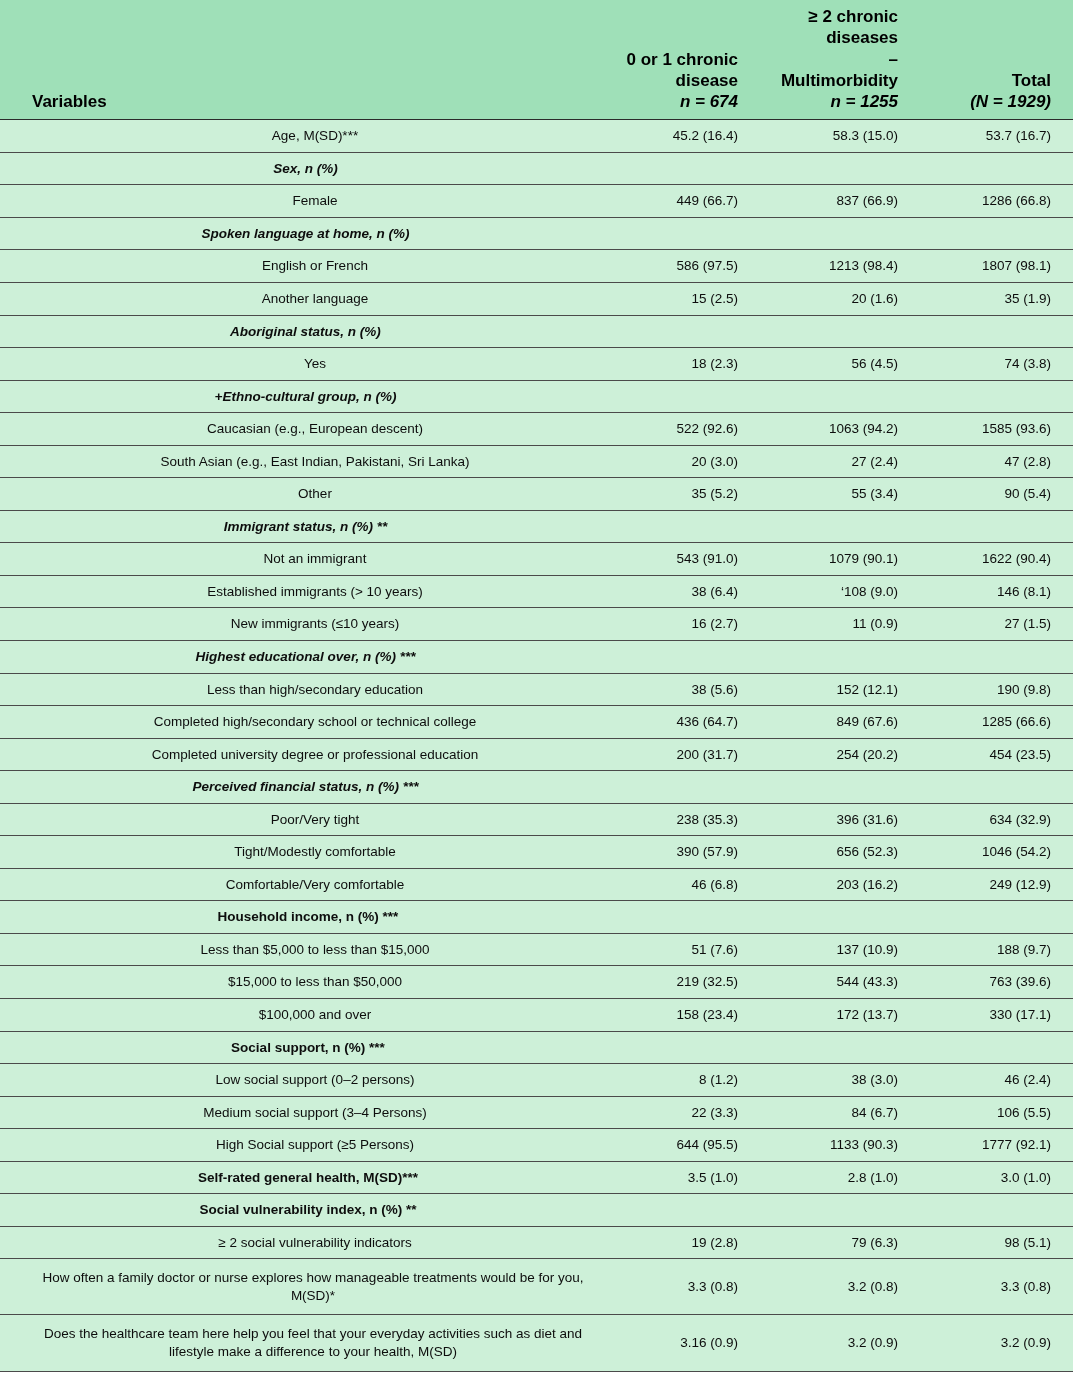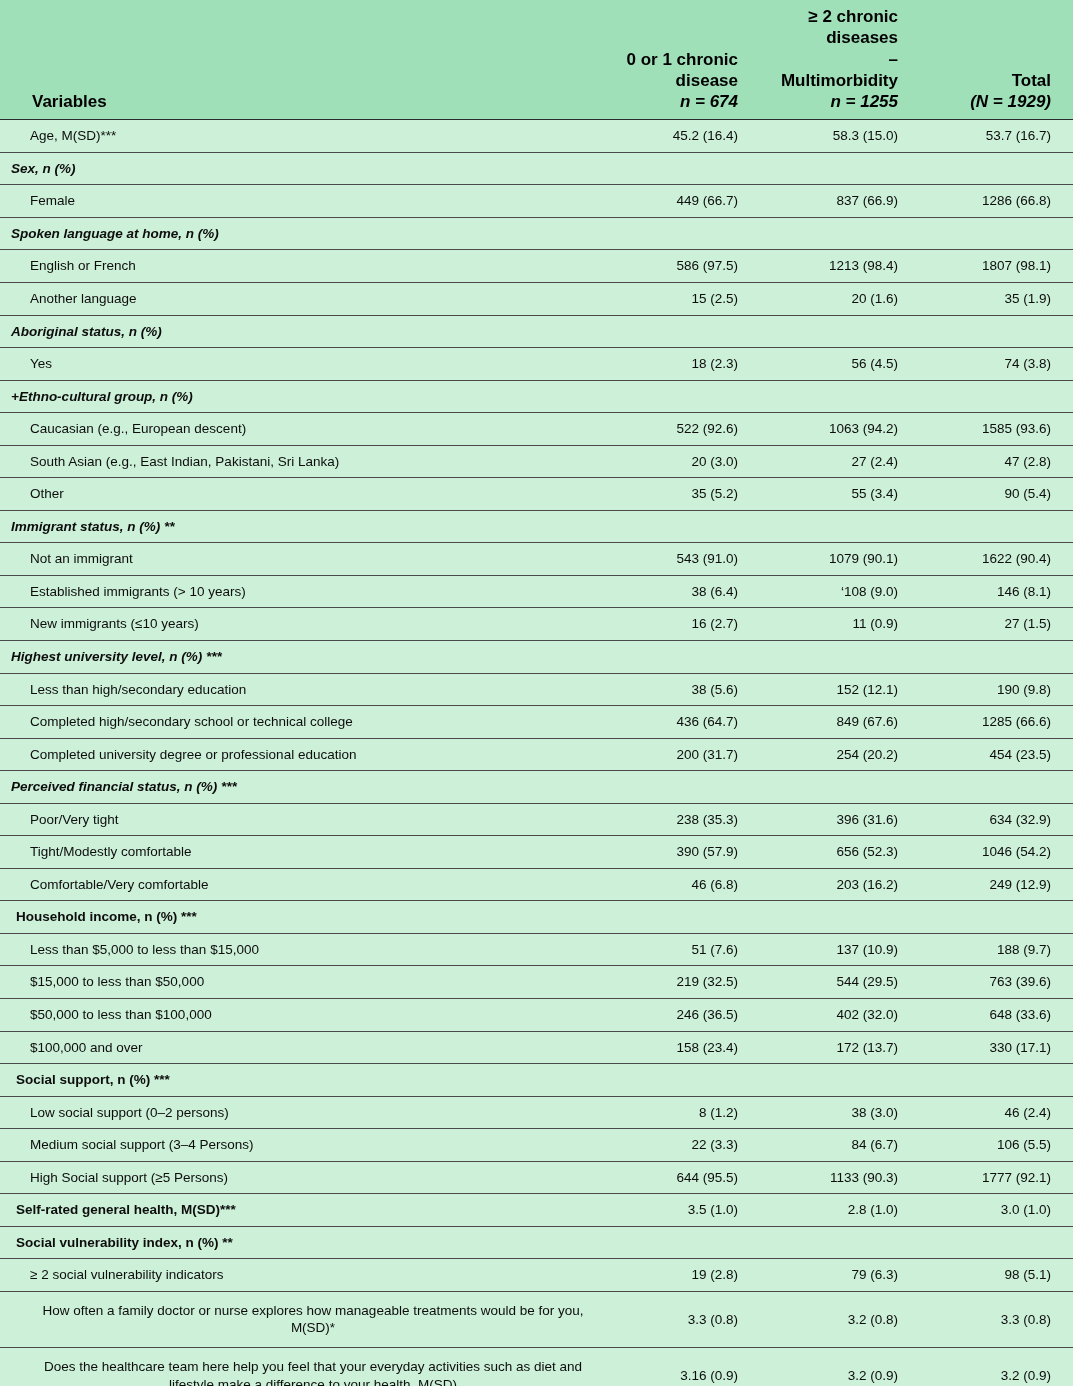--- a/index.html
+++ b/index.html
@@ -52,21 +52,21 @@
 
   tbody td {
     font-size: 13.5px;
     color: #0d0d0d;
     border-bottom: 1px solid #4a4a4a;
     padding: 7px 10px 7px 10px;
     line-height: 1.3;
     vertical-align: middle;
   }
   tbody td.var {
-    text-align: left;
+    text-align: center;
     padding-left: 16px;
   }
   tbody td.num {
     text-align: right;
     padding-right: 22px;
     white-space: nowrap;
   }
   tr.section td.var {
     font-weight: bold;
     font-style: italic;
@@ -209,21 +209,21 @@
           <td class="num">‘108 (9.0)</td>
           <td class="num">146 (8.1)</td>
         </tr>
         <tr class="indent">
           <td class="var">New immigrants (≤10 years)</td>
           <td class="num">16 (2.7)</td>
           <td class="num">11 (0.9)</td>
           <td class="num">27 (1.5)</td>
         </tr>
         <tr class="section">
-          <td class="var">Highest university level, n (%) ***</td>
+          <td class="var">Highest educational over, n (%) ***</td>
           <td class="num"></td>
           <td class="num"></td>
           <td class="num"></td>
         </tr>
         <tr class="indent">
           <td class="var">Less than high/secondary education</td>
           <td class="num">38 (5.6)</td>
           <td class="num">152 (12.1)</td>
           <td class="num">190 (9.8)</td>
         </tr>
@@ -271,28 +271,22 @@
         </tr>
         <tr class="indent">
           <td class="var">Less than $5,000 to less than $15,000</td>
           <td class="num">51 (7.6)</td>
           <td class="num">137 (10.9)</td>
           <td class="num">188 (9.7)</td>
         </tr>
         <tr class="indent">
           <td class="var">$15,000 to less than $50,000</td>
           <td class="num">219 (32.5)</td>
-          <td class="num">544 (29.5)</td>
+          <td class="num">544 (43.3)</td>
           <td class="num">763 (39.6)</td>
-        </tr>
-        <tr class="indent">
-          <td class="var">$50,000 to less than $100,000</td>
-          <td class="num">246 (36.5)</td>
-          <td class="num">402 (32.0)</td>
-          <td class="num">648 (33.6)</td>
         </tr>
         <tr class="indent">
           <td class="var">$100,000 and over</td>
           <td class="num">158 (23.4)</td>
           <td class="num">172 (13.7)</td>
           <td class="num">330 (17.1)</td>
         </tr>
         <tr class="section-upright">
           <td class="var">Social support, n (%) ***</td>
           <td class="num"></td>

